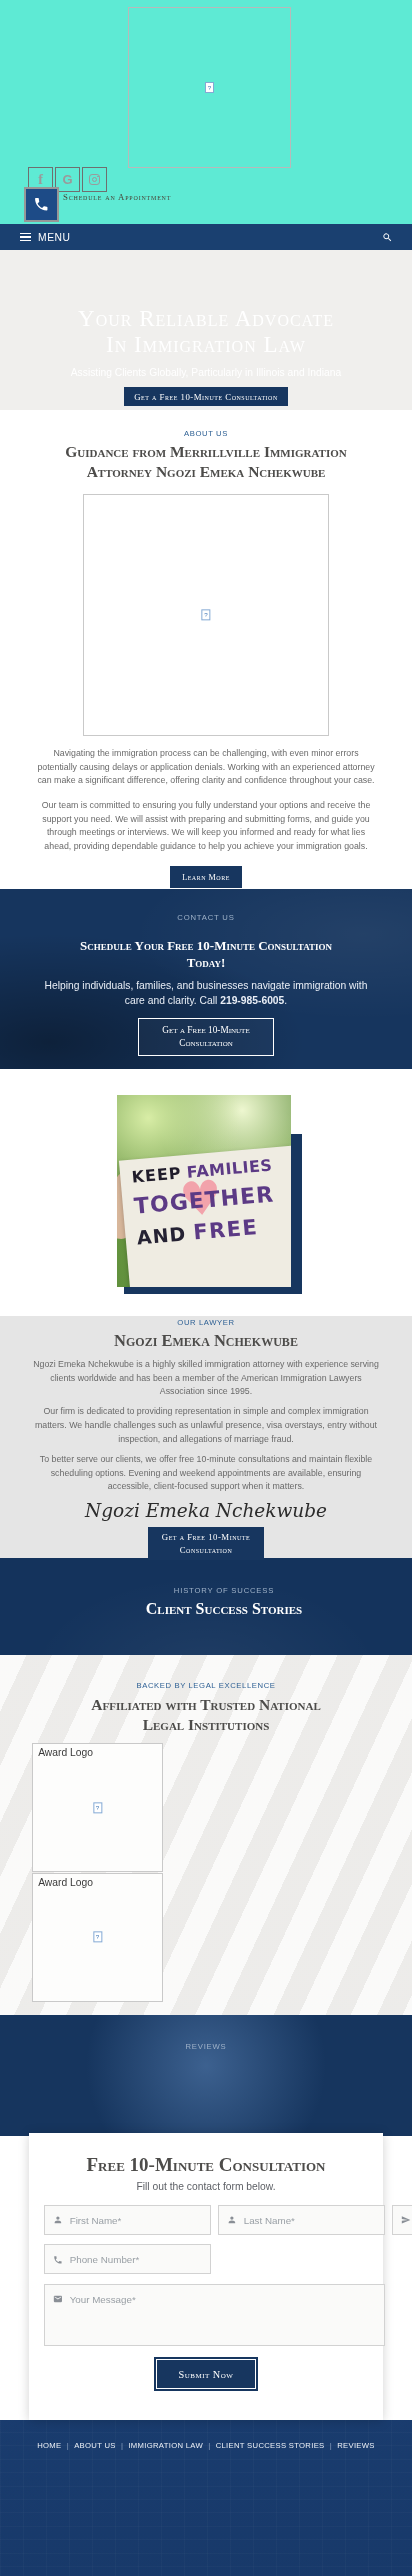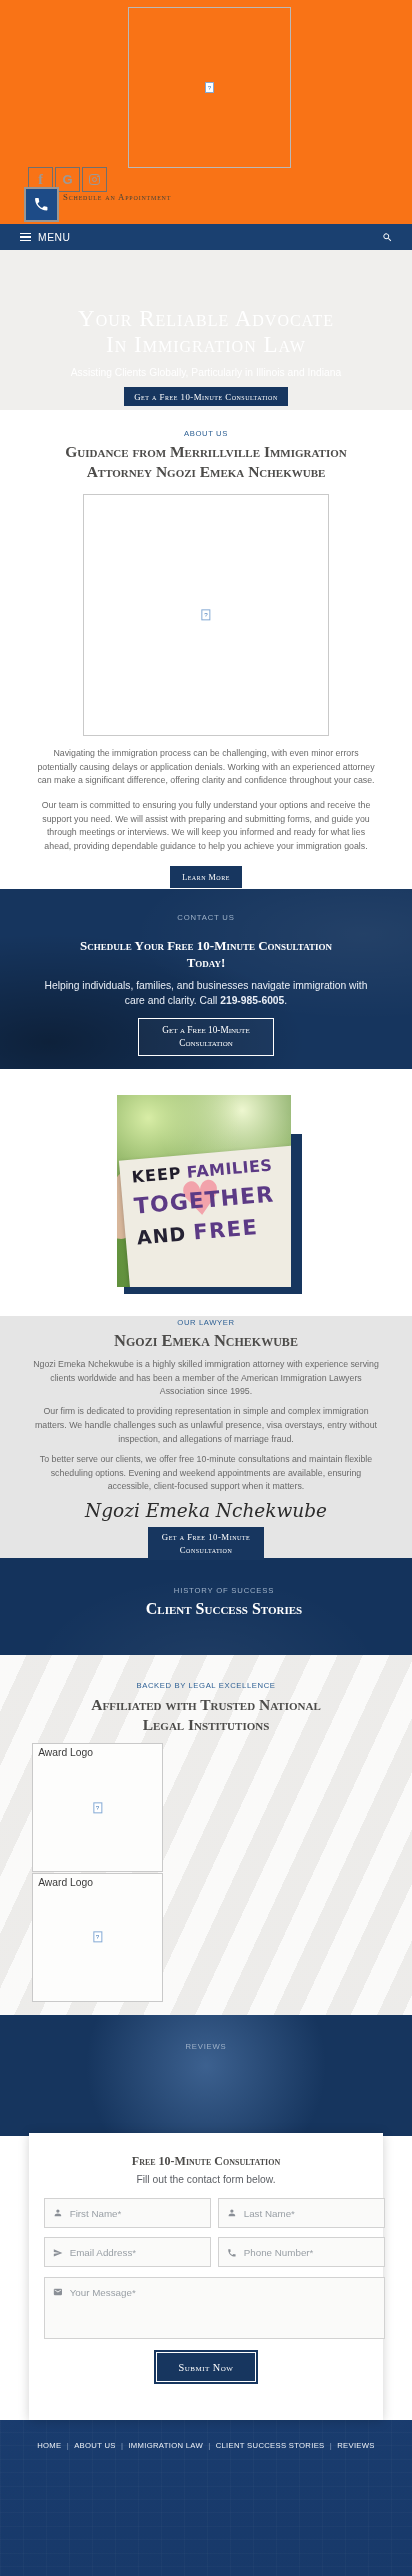--- a/index.html
+++ b/index.html
@@ -1,21 +1,21 @@
 <!DOCTYPE html>
 <html style="font-size:8.2px"><head>
 <meta charset="utf-8">
 <style>
   * { margin:0; padding:0; box-sizing:border-box; }
   html,body { background:#ffffff; }
   body { width:412px; font-family:"Liberation Sans", sans-serif; }
   .page { position:relative; width:412px; height:3095px; overflow:hidden; background:#fff; }
 
   
-  .site-header { position:relative; height:224px; background:#f97316; }
+  .site-header { position:relative; height:224px; background:#5eead4; }
   .logo-box { position:absolute; left:128px; top:6.7px; width:163px; height:161px;
               border:0.5px solid #b9b9b9; display:flex; align-items:center; justify-content:center; }
   .socials { position:absolute; left:28px; top:167px; display:flex; gap:2.1px; }
   .social-box { width:25px; height:25px; border:0.5px solid #6f6f6f; color:#9a9a9a;
                 display:flex; align-items:center; justify-content:center; cursor:pointer; }
   .icon-f::after { content:"f"; font:bold 14px "Liberation Serif", serif; }
   .icon-g::after { content:"G"; font:bold 13px "Liberation Sans", sans-serif; }
   .icon-ig { width:10.8px; height:10.8px; border:1px solid currentColor; border-radius:3.1px; position:relative; }
   .icon-ig::before { content:""; position:absolute; left:1.5px; top:1.5px; width:3.6px; height:3.6px;
                      border:1px solid currentColor; border-radius:50%; }
@@ -128,23 +128,23 @@
   .award-box + .award-box { margin-top:0.5px; }
 
   
   .reviews-wrap { position:relative; height:405px; background:#fff; }
   .reviews-band { position:absolute; left:0; top:0; width:100%; height:121px; text-align:center;
                   padding-top:27px; background:#16355e;
                   background-image:radial-gradient(circle at 50% 42%, rgba(86,126,176,.6), transparent 55%); }
   .reviews-heading { margin-top:4.6px; font-size:16px; color:#fff; }
   .card { position:absolute; left:29px; right:29px; top:118px; bottom:0; background:#fff;
           box-shadow:0 1px 10.3px rgba(0,0,0,.18); text-align:center; padding-top:20.6px; }
-  .form-heading { font-size:12px; }
+  .form-heading { font-size:19px; }
   .form-sub { margin-top:5.2px; font-size:10.3px; color:#5d6066; }
-  .fields { margin:13.4px 15px 0; display:grid; grid-template-columns:1fr 1fr; gap:9.3px 7.2px; }
+  .fields { margin:13.4px 15px 0; display:grid; grid-template-columns:1fr 1fr 1fr; gap:9.3px 7.2px; }
   .field { height:30px; background:#fafaf9; border:0.5px solid #d2d2d2; display:flex;
            align-items:center; padding:0 8.2px; }
   .field svg { width:9.8px; height:9.8px; fill:#8a8f96; flex:none; margin-right:6.7px; }
   .field input, .field textarea { flex:1; border:none; outline:none; background:transparent;
            font:9.8px "Liberation Sans", sans-serif; color:#333; }
   .field input::placeholder, .field textarea::placeholder { color:#9aa0a6; }
   .field-textarea { grid-column:1 / 3; height:62px; align-items:flex-start; padding-top:8.8px; }
   .field-textarea textarea { height:58px; resize:none; }
   .btn-submit { margin-top:13.4px; width:100px; height:30px; background:#17365f; color:#fff;
                 border:1.5px solid #fff; outline:2.1px solid #17365f; cursor:pointer;

